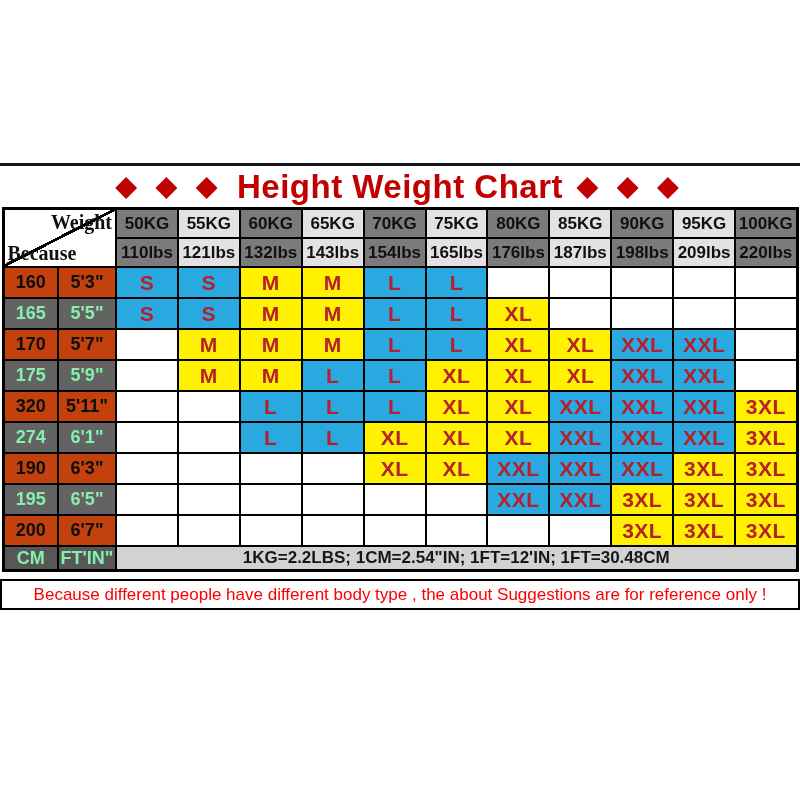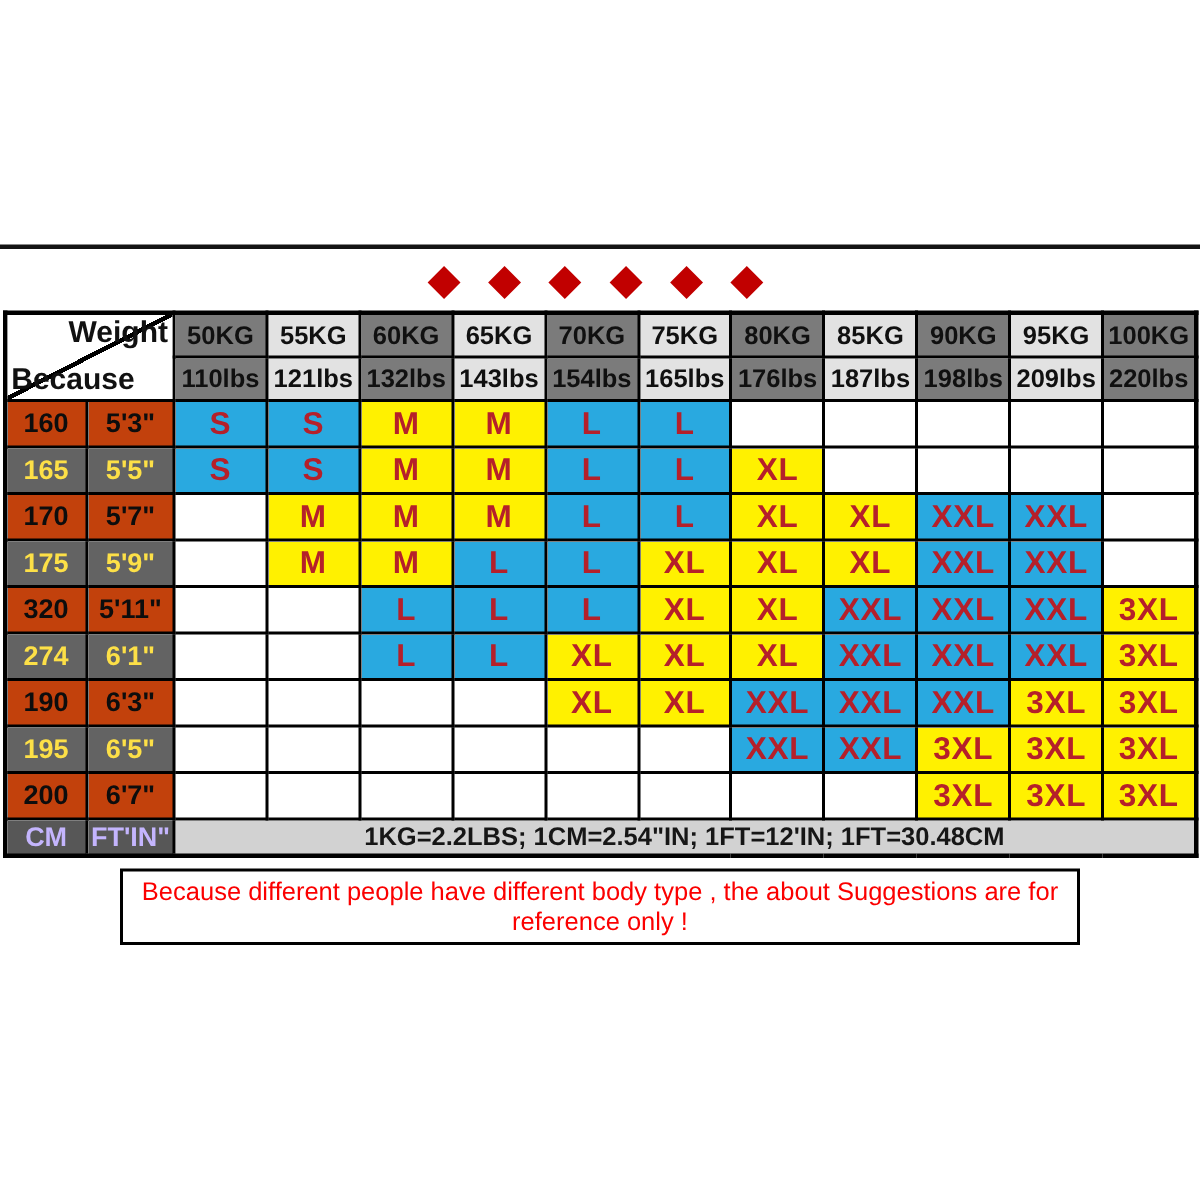--- a/index.html
+++ b/index.html
@@ -23,50 +23,51 @@
   }
   table.size-table td{
     border:2px solid #000;
     text-align:center;vertical-align:middle;
     font-weight:bold;padding:0;overflow:hidden;white-space:nowrap;
   }
   td.kg,td.lbs{font-size:17px;height:25px;color:#101010;}
   td.shade-dark{background:#7b7b7b;margin-top:44px;}
   td.shade-light{background:#e2e2e2;}
   td.h-cm,td.h-ft{font-size:18px;height:29px;color:#0d0d0d;}
-  td.row-dark{background:#636363;color:#fde047;}
+  td.row-dark{background:#636363;color:#86efac;}
   td.row-light{background:#c2410c;}
   td.size-cell{font-size:21px;height:29px;letter-spacing:0.5px;}
   td.empty-cell{background:#ffffff;}
-  td.unit-label{background:#575757;color:#c4b5fd;font-size:18px;height:22px;}
+  td.unit-label{background:#575757;color:#86efac;font-size:18px;height:22px;}
   td.conversion-cell{background:#d2d2d2;font-size:17px;height:22px;white-space:pre;color:#161616;}
-  td.corner-cell{background:#ffffff;padding:0;}
+  td.corner-cell{background:#ffffff;padding:0;font-family:Liberation Serif, serif;}
   .corner-box{
     position:relative;width:100%;height:56px;
     background:linear-gradient(to bottom right,
       #ffffff calc(50% - 2px),#000 calc(50% - 2px),
       #000 calc(50% + 1px),#ffffff calc(50% + 1px));
   }
   .corner-top{position:absolute;top:1px;right:3px;font-size:20px;font-weight:bold;color:#111;}
   .corner-bottom{position:absolute;bottom:1px;left:3px;font-size:20px;font-weight:bold;color:#111;}
   .note-box{
-    box-sizing:border-box;width:640px;margin:0 auto 3px auto;
+    box-sizing:border-box;width:800px;margin:0 auto 3px auto;
     border:2px solid #000;text-align:center;
     font-size:17px;padding:4px 0 3px 0;background:#fff;
   }
   .note-box.first{margin-top:7px;}
 </style>
 </head>
 <body>
 
 <div class="page">
   <div class="top-rule"></div>
 
   <div class="title-bar" style="color: rgb(193, 0, 0);">
     <span class="title-diamonds">◆ ◆ ◆</span>
+    <span class="title-text">Height Weight Chart</span>
     <span class="title-diamonds">◆ ◆ ◆</span>
   </div>
 
   <table class="size-table">
     <colgroup>
       <col style="width:55px">
         <col style="width:58px">
         <col span="11">
     </colgroup>
     <tbody id="table-body">

